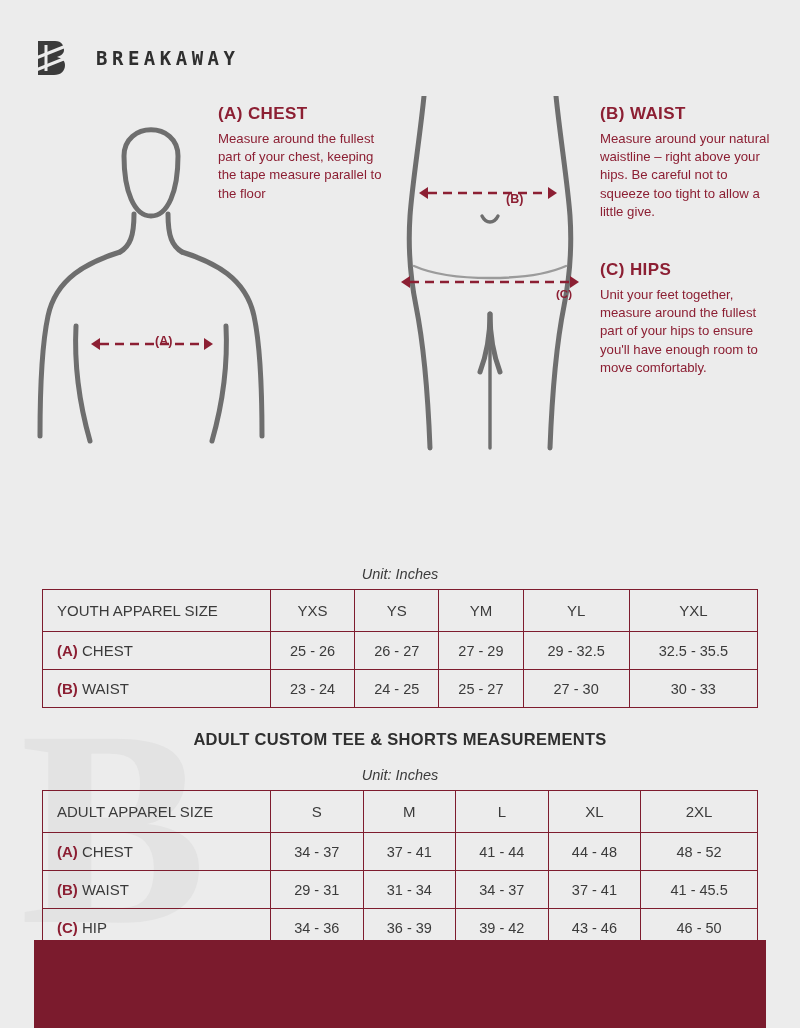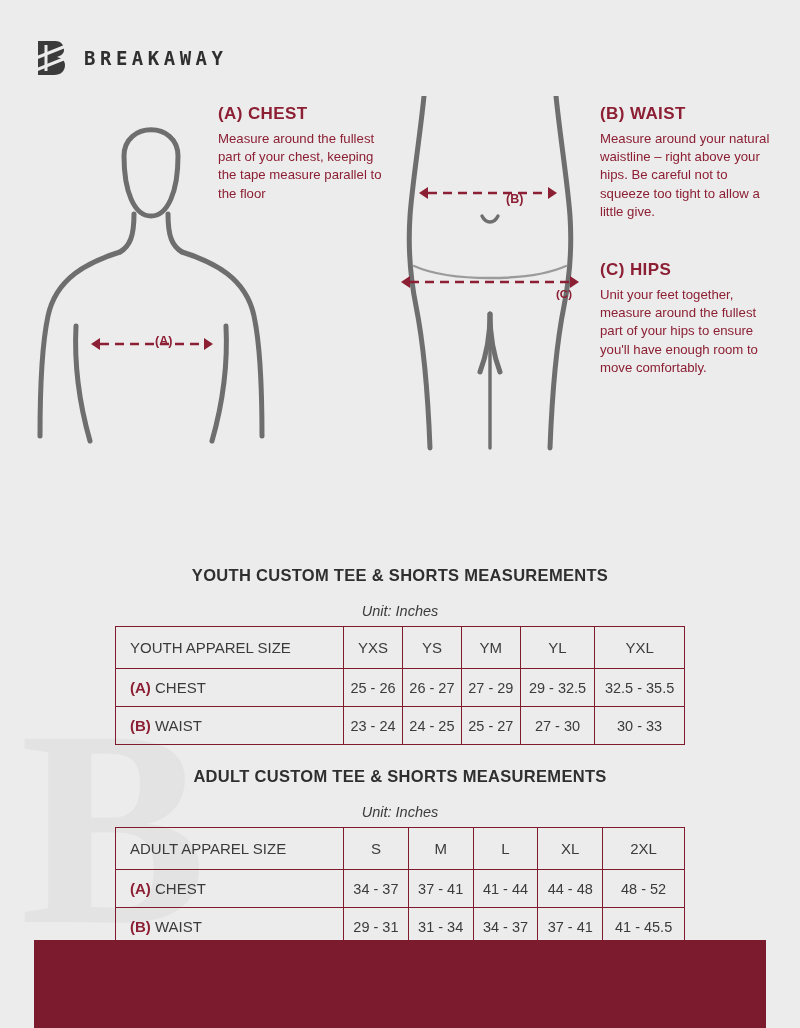--- a/index.html
+++ b/index.html
@@ -42,21 +42,21 @@
     font-family: "DejaVu Sans Mono", monospace;
     font-size: 20.5px;
     font-weight: bold;
     letter-spacing: 1.6px;
     color: #2f2f2f;
     white-space: nowrap;
   }
   .brand {
     display: flex;
     align-items: center;
-    gap: 16px;
+    gap: 28px;
   }
   .brand-mark {
     width: 34px; height: 40px;
     position: relative;
   }
   .brand-name {
     font-family: "DejaVu Sans Mono", monospace;
     font-size: 19px;
     font-weight: bold;
     letter-spacing: 4.5px;
@@ -109,21 +109,21 @@
   .sec-unit {
     text-align: center;
     font-size: 14.5px;
     font-style: italic;
     color: #3b3b3b;
     margin-top: 18px;
     margin-bottom: 7px;
   }
   table {
     border-collapse: collapse;
-    width: 570px;
+    width: 716px;
     margin: 0 auto;
     background: transparent;
   }
   table td, table th {
     border: 1px solid #7e1c2e;
     height: 38px;
     font-size: 14.5px;
     color: #3b3b3b;
     text-align: center;
     font-weight: normal;
@@ -247,21 +247,20 @@
       <div class="callout-title">(B) WAIST</div>
       <div class="callout-body">Measure around your natural waistline – right above your hips. Be careful not to squeeze too tight to allow a little give.</div>
     </div>
     <div class="callout c-hips">
       <div class="callout-title">(C) HIPS</div>
       <div class="callout-body">Unit your feet together, measure around the fullest part of your hips to ensure you'll have enough room to move comfortably.</div>
     </div>
   </div>
 
   <div class="section" style="margin-top:110px;">
-    <div class="sec-title">YOUTH CUSTOM TEE &amp; SHORTS MEASUREMENTS</div>
     <div class="sec-unit">Unit: Inches</div>
     <table>
       <thead>
         <tr>
           <th class="rowhead">YOUTH APPAREL SIZE</th>
           <th>YXS</th>
           <th>YS</th>
           <th>YM</th>
           <th>YL</th>
           <th>YXL</th>

